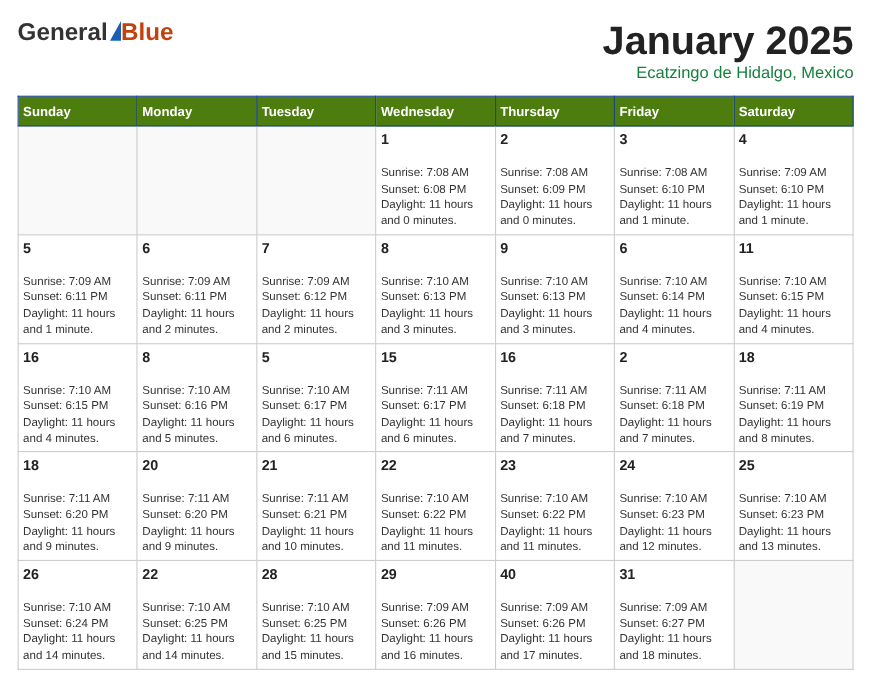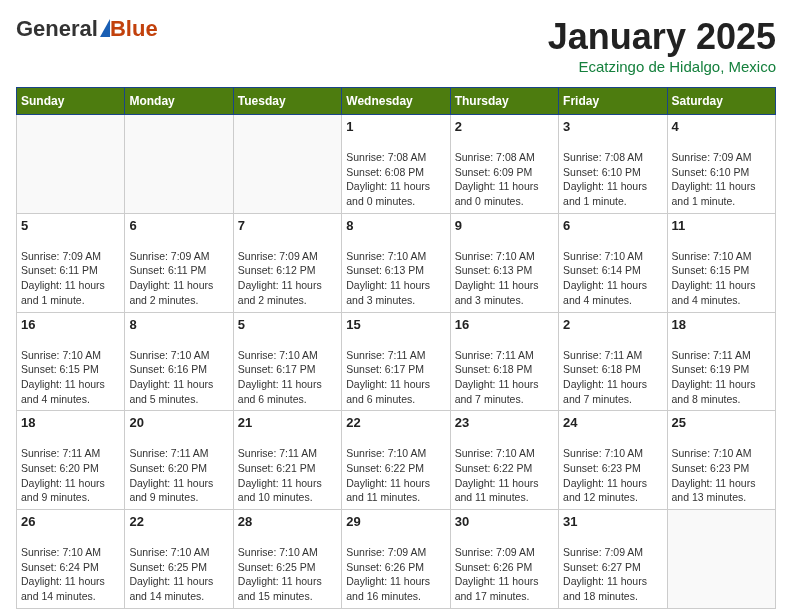--- a/index.html
+++ b/index.html
@@ -333,21 +333,21 @@
 and 15 minutes.</div>
         </td>
         <td>
           <div class="day-num">29</div>
           <div class="day-info" style="white-space: pre-line;">Sunrise: 7:09 AM
 Sunset: 6:26 PM
 Daylight: 11 hours
 and 16 minutes.</div>
         </td>
         <td>
-          <div class="day-num">30</div>
+          <div class="day-num">40</div>
           <div class="day-info" style="white-space: pre-line;">Sunrise: 7:09 AM
 Sunset: 6:26 PM
 Daylight: 11 hours
 and 17 minutes.</div>
         </td>
         <td>
           <div class="day-num">31</div>
           <div class="day-info" style="white-space: pre-line;">Sunrise: 7:09 AM
 Sunset: 6:27 PM
 Daylight: 11 hours

